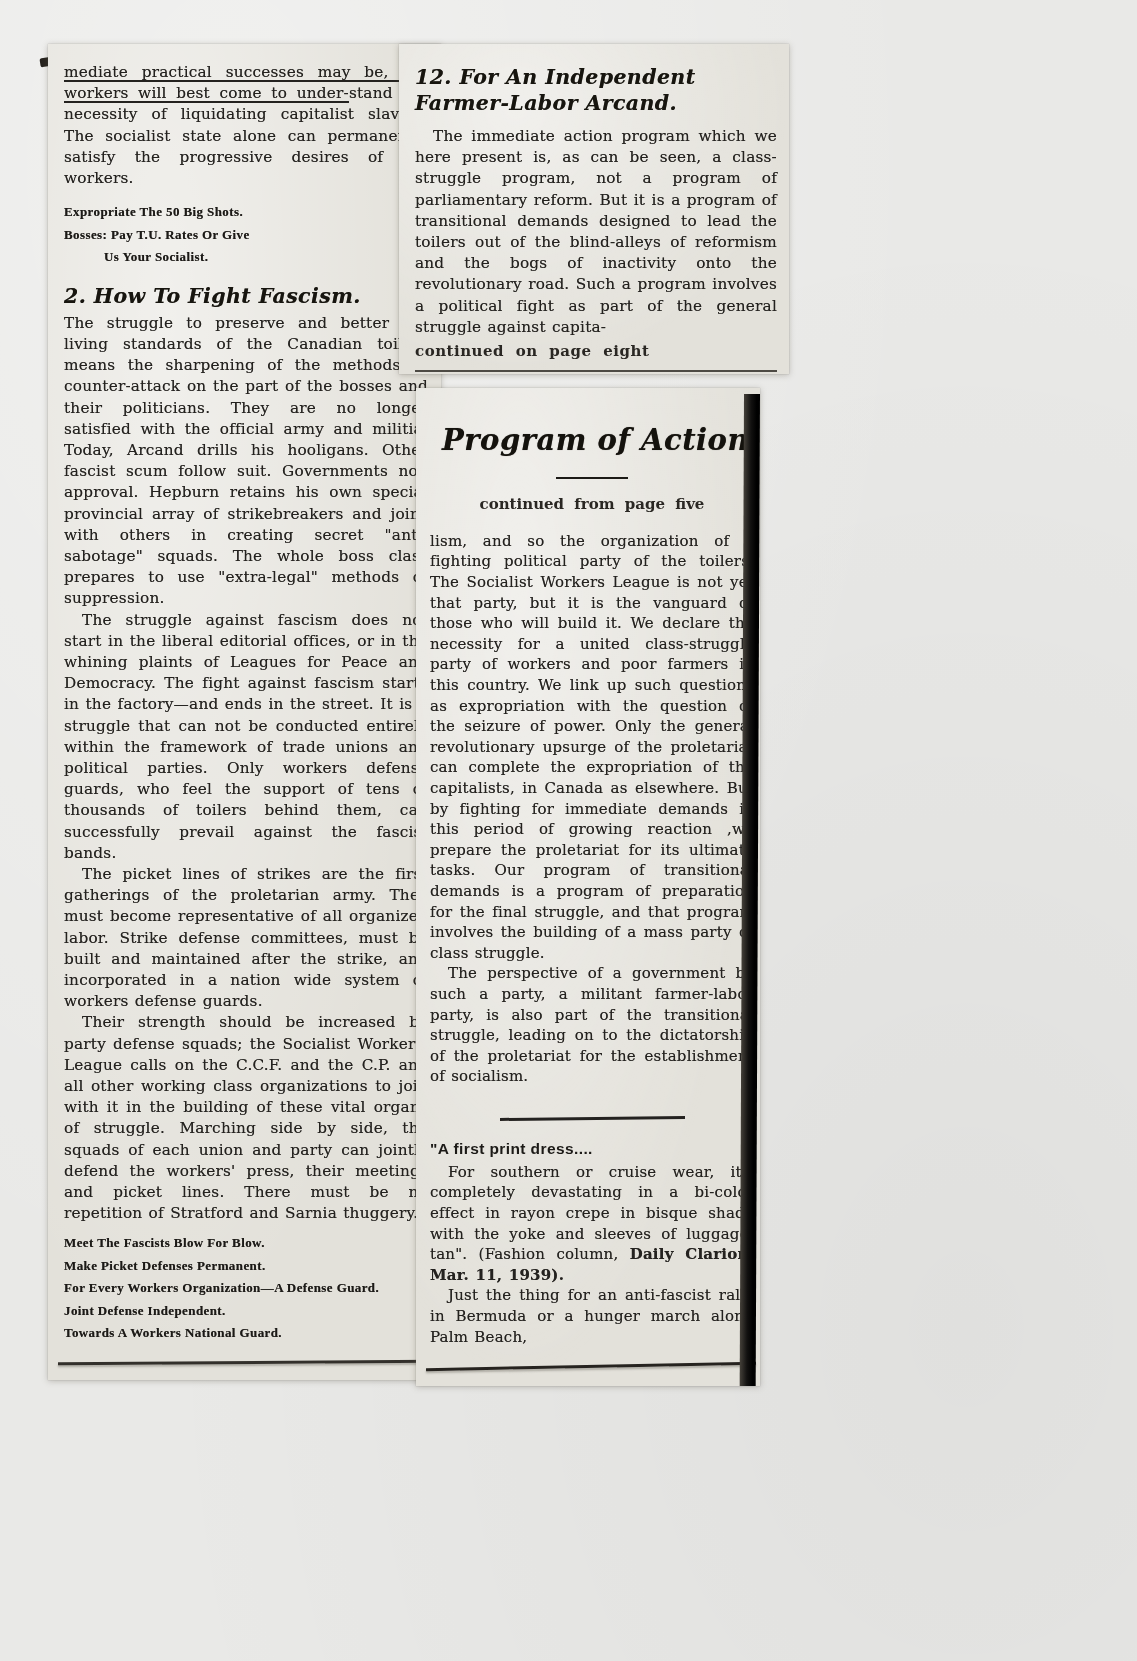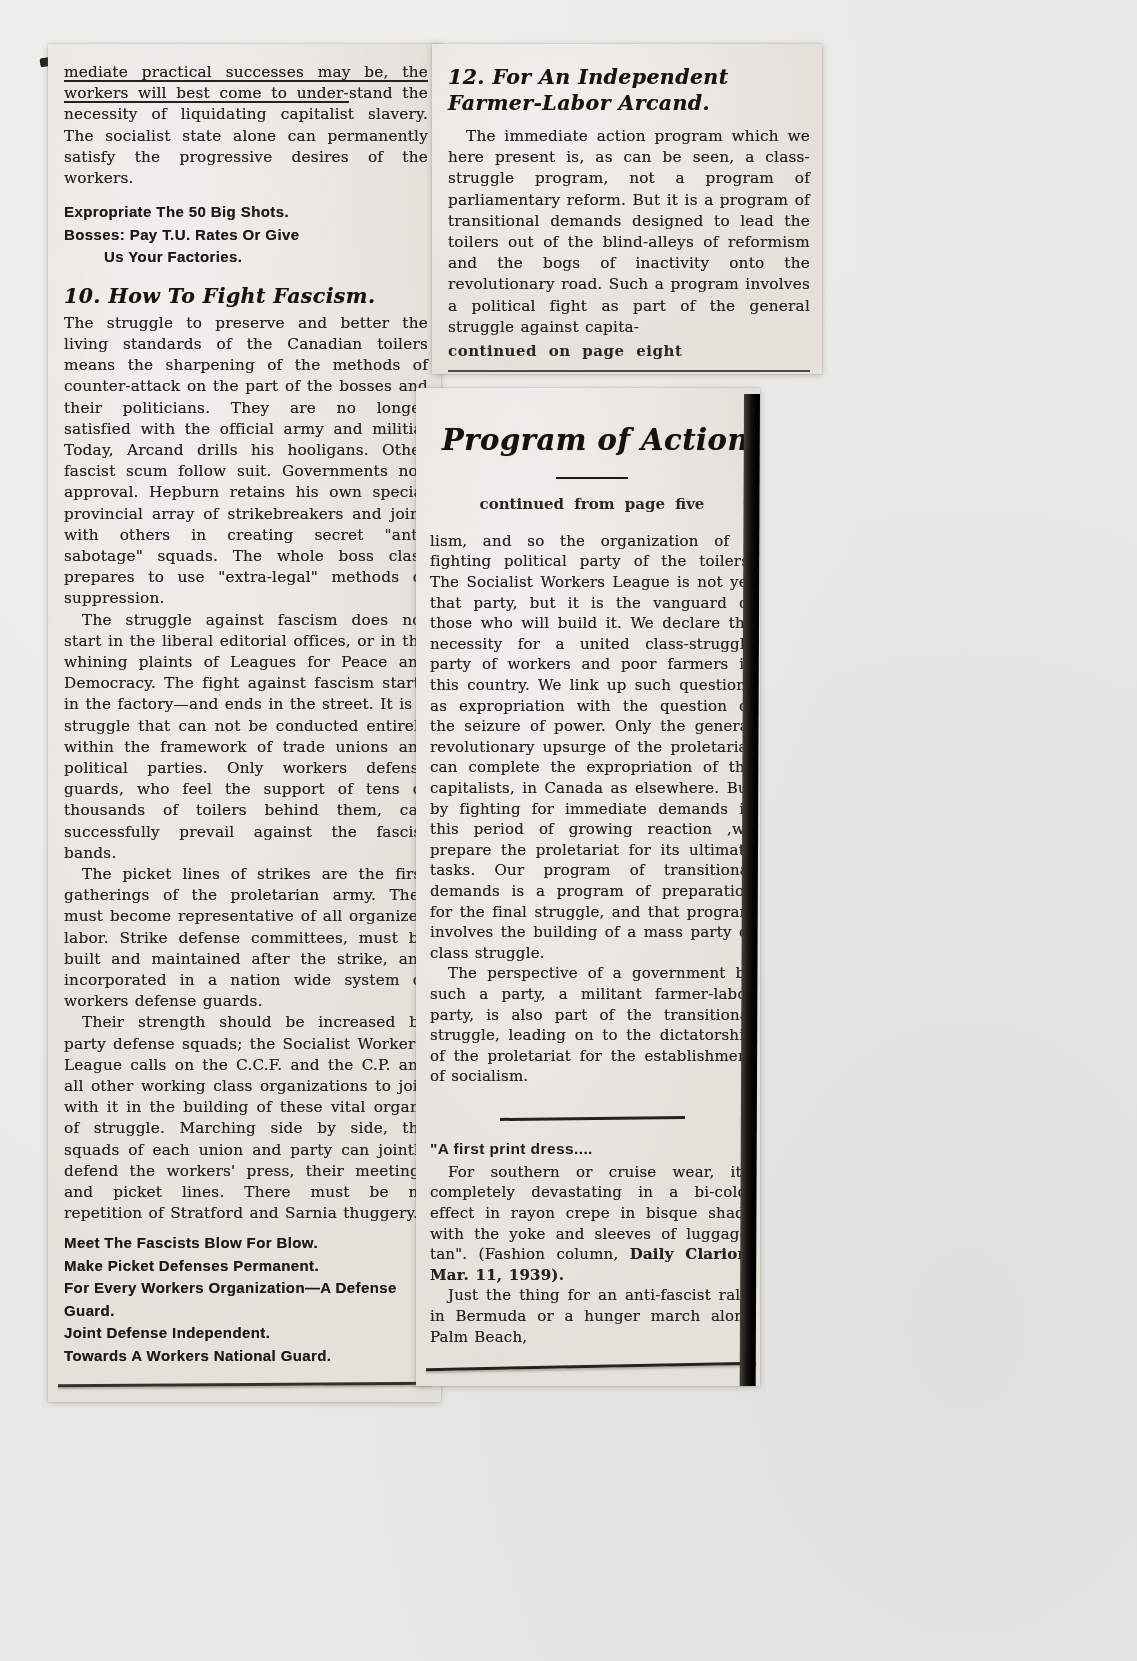--- a/index.html
+++ b/index.html
@@ -18,42 +18,42 @@
   }
   .clip{
     position:absolute;
     background:
       radial-gradient(ellipse at 30% 20%, rgba(255,255,255,.5), transparent 70%),
       #e3e1da;
     box-shadow:0 1px 6px rgba(95,90,78,.35), 0 0 1px rgba(80,75,65,.4);
     color:#201e1b;
   }
   .clip-left{left:48px;top:44px;width:364px;padding:18px 13px 14px 16px;}
-  .clip-right-top{left:432px;top:44px;width:362px;padding:20px 12px 2px 16px;}
+  .clip-right-top{left:399px;top:44px;width:362px;padding:20px 12px 2px 16px;}
   .clip-right-bottom{left:416px;top:388px;width:324px;padding:16px 6px 16px 14px;overflow:hidden;}
 
   .body-text{
     font-size:15.3px;line-height:21.2px;text-align:justify;
     letter-spacing:.2px;word-spacing:1.2px;
     color:#24221f;text-shadow:0 0 .5px rgba(30,28,25,.55);
   }
   .clip-right-bottom .body-text{font-size:15px;line-height:20.6px;}
   .indent{text-indent:18px;}
   .underlined{text-decoration:underline;text-decoration-thickness:1.5px;text-underline-offset:3px;}
 
   .art-heading{
     font-family:"DejaVu Serif", serif;font-style:italic;font-weight:bold;
     font-size:20.5px;line-height:26px;letter-spacing:.4px;color:#17150f;
     margin:14px 0 4px 0;text-shadow:0 0 .6px rgba(20,18,12,.6);
   }
   .clip-right-top .art-heading{margin-top:0;}
 
   .slogan{
-    font-family:Liberation Sans, sans-serif;font-weight:bold;
-    font-size:15px;line-height:22.5px;letter-spacing:.4px;
+    font-family:Liberation Serif, serif;font-weight:bold;
+    font-size:13px;line-height:22.5px;letter-spacing:.4px;
     color:#1c1a17;text-shadow:0 0 .5px rgba(25,22,18,.6);
   }
   .slogan-block{margin:12px 0 2px 0;}
   .slogan-indent{padding-left:40px;}
   .closing-slogans{margin-top:8px;}
 
   .continued-line{
     font-weight:bold;font-size:15px;
     letter-spacing:.5px;word-spacing:6px;margin-top:4px;color:#2a2723;
   }
@@ -111,24 +111,24 @@
 
   <span class="ink-mark ink-a"></span>
   <span class="ink-mark ink-b"></span>
 
   <div class="clip clip-left">
     <p class="body-text" style="margin:0;"><span class="underlined">mediate practical successes may be, the workers will best come to under-</span><span>stand the necessity of liquidating capitalist slavery. The socialist state alone can permanently satisfy the progressive desires of the workers.</span></p>
 
     <div class="slogan slogan-block">
       <div>Expropriate The 50 Big Shots.</div>
       <div>Bosses: Pay T.U. Rates Or Give</div>
-      <div class="slogan-indent">Us Your Factories.</div>
+      <div class="slogan-indent">Us Your Socialist.</div>
     </div>
 
-    <h2 class="art-heading">10. How To Fight Fascism.</h2>
+    <h2 class="art-heading">2. How To Fight Fascism.</h2>
 
     <p class="body-text" style="margin:0;">The struggle to preserve and better the living standards of the Canadian toilers means the sharpening of the methods of counter-attack on the part of the bosses and their politicians. They are no longer satisfied with the official army and militia. Today, Arcand drills his hooligans. Other fascist scum follow suit. Governments nod approval. Hepburn retains his own special provincial array of strikebreakers and joins with others in creating secret "anti-sabotage" squads. The whole boss class prepares to use "extra-legal" methods of suppression.</p>
     <p class="body-text indent" style="margin:0;">The struggle against fascism does not start in the liberal editorial offices, or in the whining plaints of Leagues for Peace and Democracy. The fight against fascism starts in the factory—and ends in the street. It is a struggle that can not be conducted entirely within the framework of trade unions and political parties. Only workers defense guards, who feel the support of tens of thousands of toilers behind them, can successfully prevail against the fascist bands.</p>
     <p class="body-text indent" style="margin:0;">The picket lines of strikes are the first gatherings of the proletarian army. They must become representative of all organized labor. Strike defense committees, must be built and maintained after the strike, and incorporated in a nation wide system of workers defense guards.</p>
     <p class="body-text indent" style="margin:0;">Their strength should be increased by party defense squads; the Socialist Workers' League calls on the C.C.F. and the C.P. and all other working class organizations to join with it in the building of these vital organs of struggle. Marching side by side, the squads of each union and party can jointly defend the workers' press, their meetings and picket lines. There must be no repetition of Stratford and Sarnia thuggery.</p>
 
     <div class="slogan closing-slogans">
       <div>Meet The Fascists Blow For Blow.</div>
       <div>Make Picket Defenses Permanent.</div>
       <div>For Every Workers Organization—A Defense Guard.</div>

